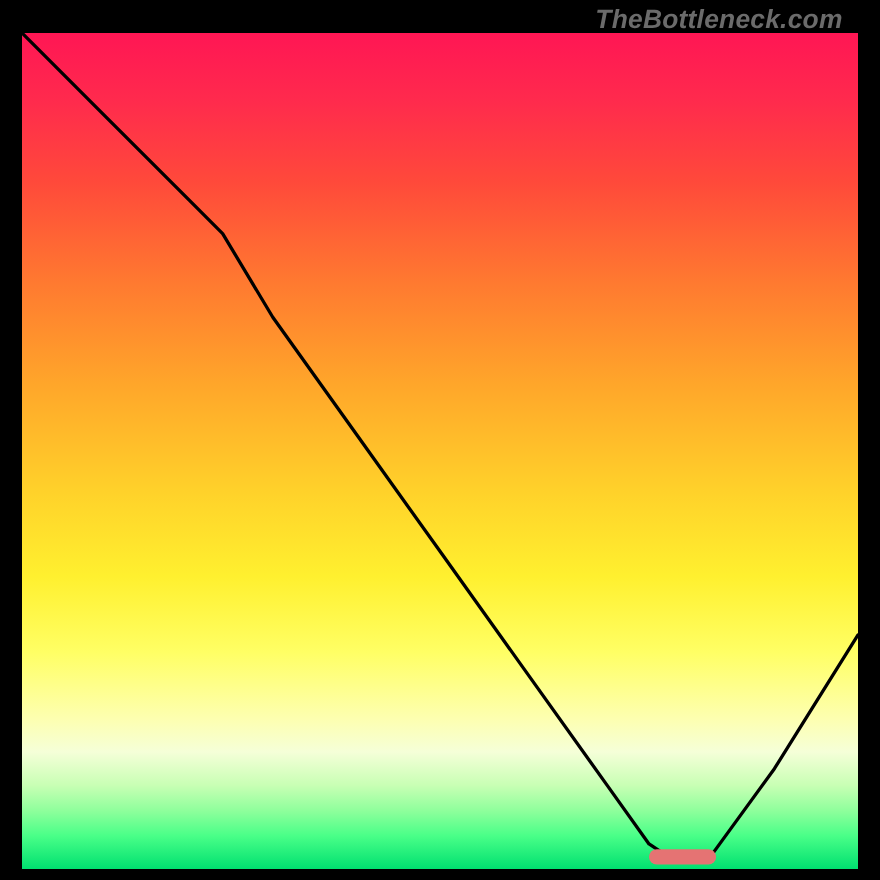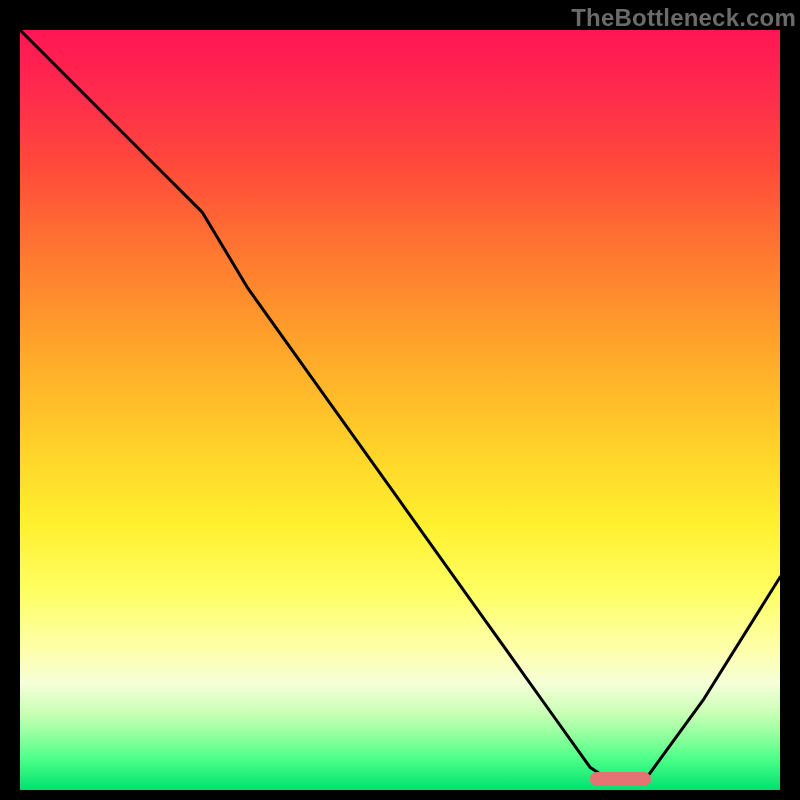--- a/index.html
+++ b/index.html
@@ -39,26 +39,27 @@
       #f5ffd8 86%,
       #c8ffb4 90%,
       #8fff9c 93%,
       #4aff88 96%,
       #00e070 100%
     );
   }
   .watermark {
     position: absolute;
     top: 4px;
-    right: 4px;
+    right: 34px;
     color: #6b6b6b;
     font-size: 24px;
     font-weight: 600;
     letter-spacing: 0.2px;
     user-select: none;
+    font-style: italic;
   }
   svg.curve {
     position: absolute;
     left: 0;
     top: 0;
     width: 760px;
     height: 760px;
   }
   .marker {
     position: absolute;

